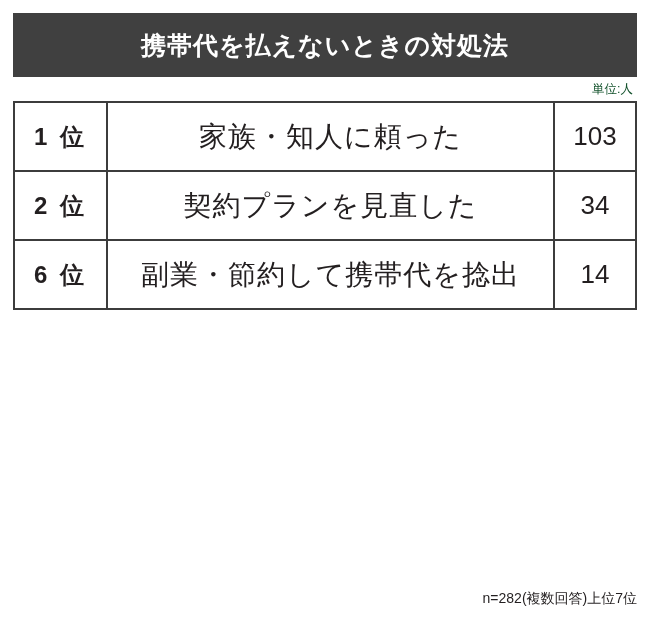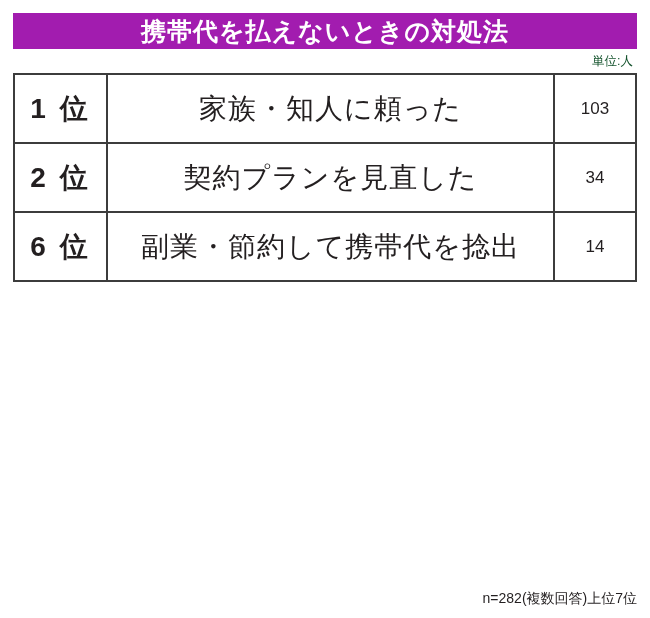--- a/index.html
+++ b/index.html
@@ -15,22 +15,22 @@
     overflow: hidden;
   }
   .page {
     position: relative;
     width: 650px;
     height: 618px;
     box-sizing: border-box;
     padding: 13px 13px 0 13px;
   }
   .title-bar {
-    background: #a21caf;
-    height: 36px;
+    background: #404040;
+    height: 64px;
     display: flex;
     align-items: center;
     justify-content: center;
   }
   .title-bar .title-text {
     color: #ffffff;
     font-size: 25px;
     font-weight: bold;
     letter-spacing: 1px;
   }
@@ -52,34 +52,34 @@
     border: 2px solid #3c3c3c;
   }
   .rank-table td {
     border: 2px solid #3c3c3c;
     height: 69px;
     box-sizing: border-box;
   }
   .col-rank {
     width: 93px;
     text-align: center;
-    font-size: 28px;
+    font-size: 24px;
     font-weight: bold;
     letter-spacing: 3px;
   }
   .col-label {
     text-align: center;
     font-size: 28px;
     font-weight: normal;
     letter-spacing: 1px;
   }
   .col-value {
     width: 82px;
     text-align: center;
-    font-size: 17px;
+    font-size: 26px;
     border-radius: 6px;
   }
   .footnote {
     position: absolute;
     right: 13px;
     bottom: 10px;
     font-size: 14px;
     color: #231f20;
     letter-spacing: 0px;
   }

